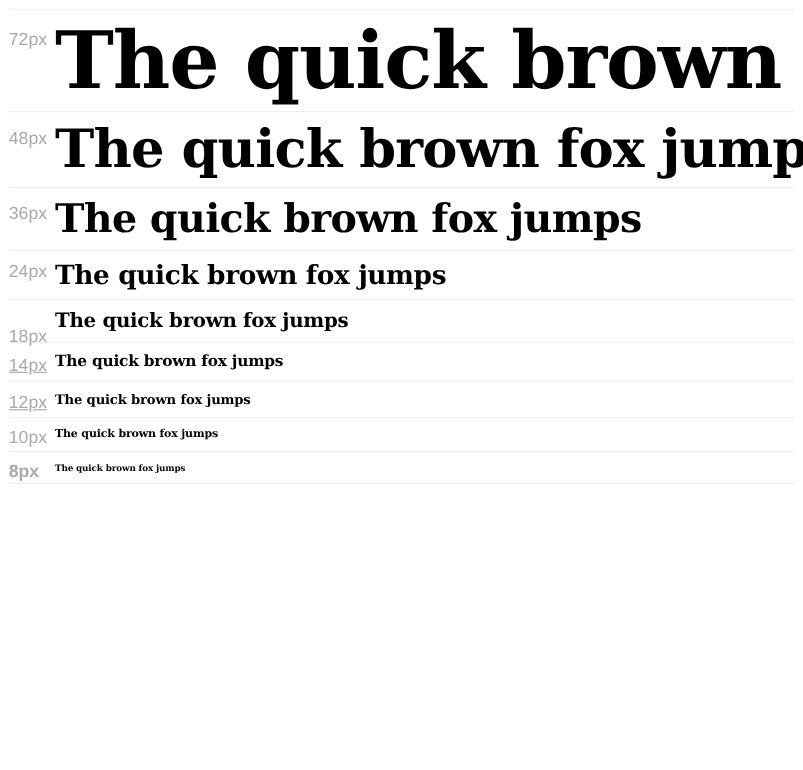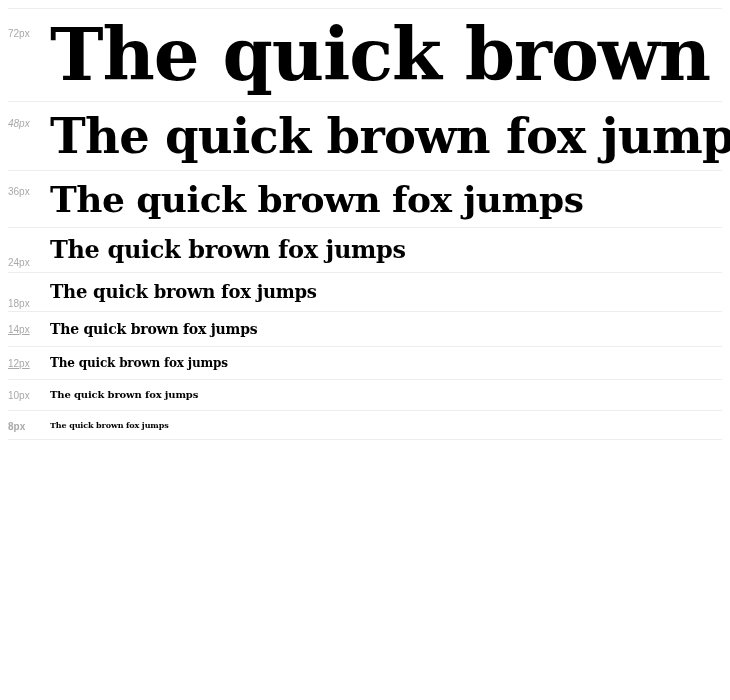--- a/index.html
+++ b/index.html
@@ -18,39 +18,39 @@
   }
   .row {
     position: relative;
     padding: 10px 0;
     border-bottom: 1px solid #ededed;
   }
   .size-label {
     position: absolute;
     left: 0;
     font-family: "Liberation Sans", sans-serif;
-    font-size: 10px;
+    font-size: 16px;
     line-height: 1.1;
     color: #a9a9a9;
   }
   .sample {
     display: block;
     margin-left: 42px;
     white-space: nowrap;
     line-height: 1;
     color: #000000;
     font-family: "DejaVu Serif", serif;
     font-weight: 700;
     letter-spacing: -0.015em;
   }
   
   .s72 .sample { font-size: 72px; }  .s72 .size-label { top: 19px; }
-  .s48 .sample { font-size: 48px; }  .s48 .size-label { top: 16px; font-style: italic; }
+  .s48 .sample { font-size: 48px; }  .s48 .size-label { top: 16px; }
   .s36 .sample { font-size: 36px; }  .s36 .size-label { top: 15px; text-align: center; }
-  .s24 .sample { font-size: 24px; }  .s24 .size-label { top: 29px; }
+  .s24 .sample { font-size: 24px; }  .s24 .size-label { top: 11px; }
   .s18 .sample { font-size: 18px; }  .s18 .size-label { top: 25px; }
   .s14 .sample { font-size: 14px; }  .s14 .size-label { top: 12px; text-decoration: underline; }
   .s12 .sample { font-size: 12px; }  .s12 .size-label { top: 11px; text-decoration: underline; }
   .s10 .sample { font-size: 10px; }  .s10 .size-label { top: 10px; }
   .s8  .sample { font-size: 8px;  }  .s8  .size-label { top: 10px; font-weight: bold; }
 </style>
 </head>
 <body>
 
 <div class="page">

